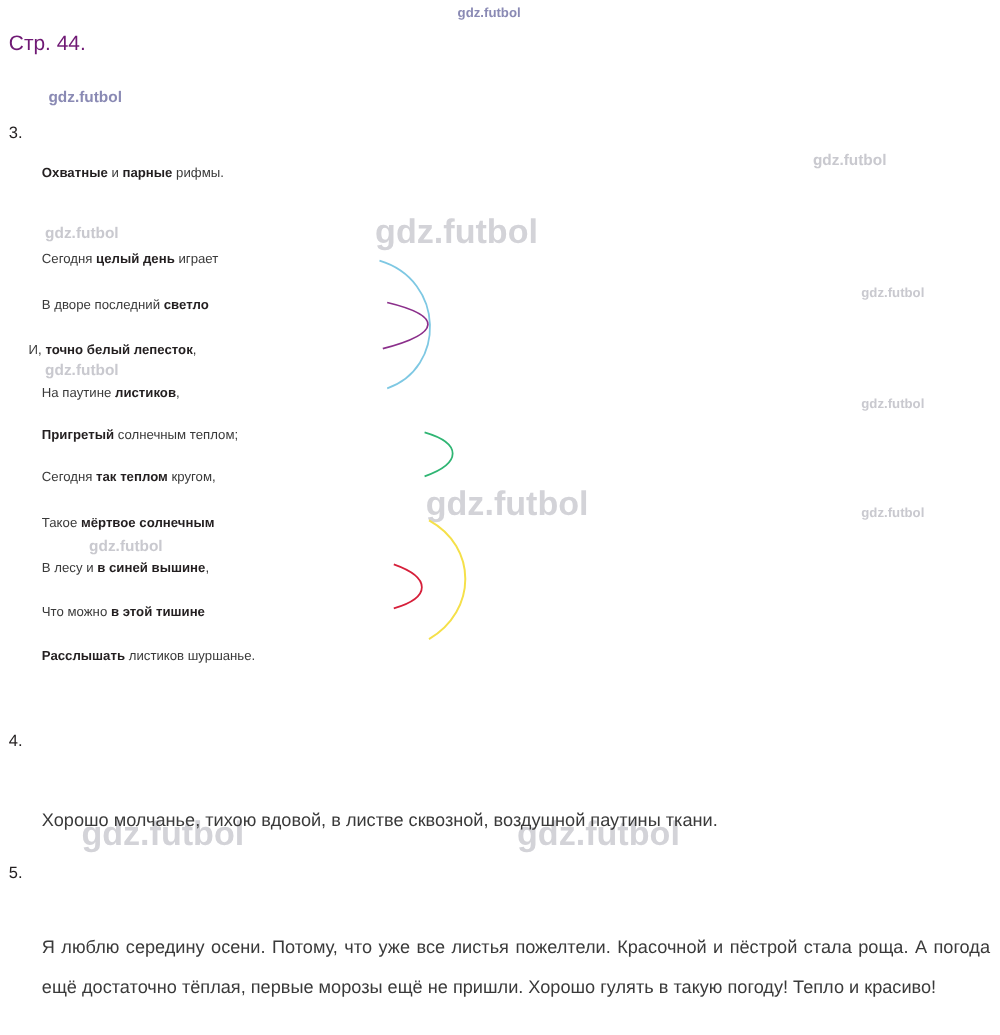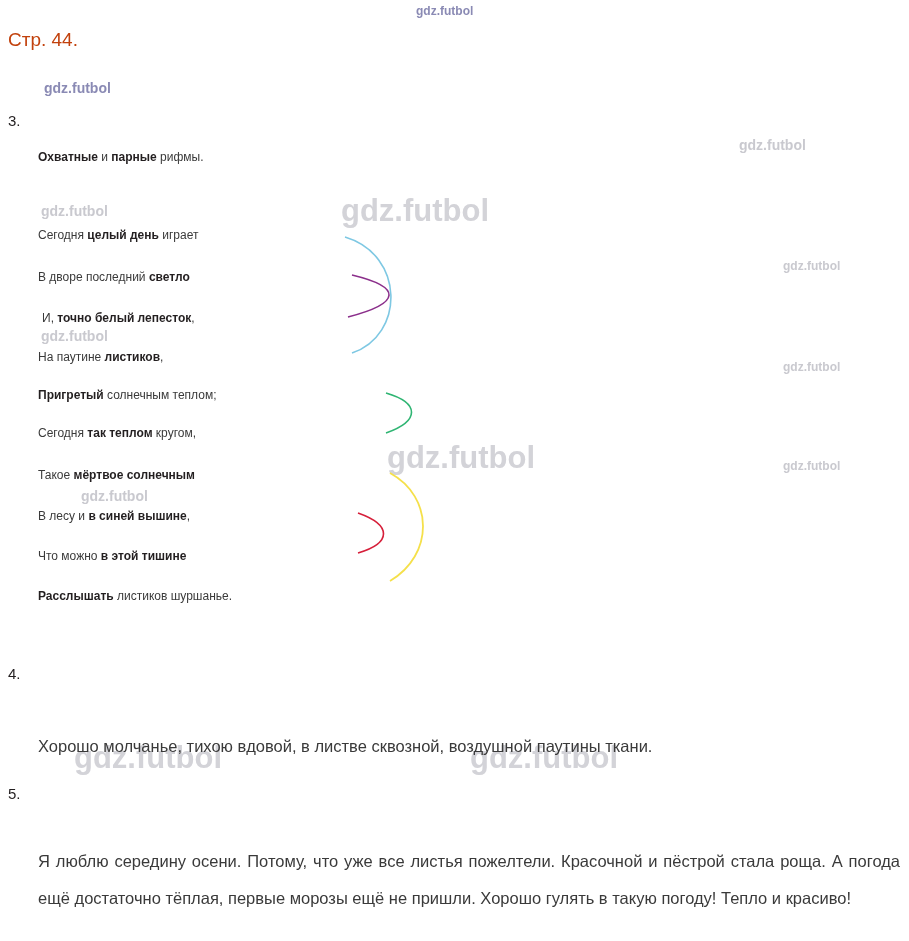--- a/index.html
+++ b/index.html
@@ -34,21 +34,21 @@
   .wm-blue { color: #8a8ab4; }
   .wm-big { font-size: 31px; color: #d3d3d8; }
   .wm-small { font-size: 14px; }
   .wm-tiny { font-size: 12px; }
 
   .page-num {
     position: absolute;
     left: 8px;
     top: 29px;
     font-size: 19px;
-    color: #c2410c;
+    color: #701a75;
   }
 
   .task-num {
     position: absolute;
     font-size: 15px;
     color: #231f20;
   }
 
   .line {
     position: absolute;
@@ -96,21 +96,21 @@
       <div class="wm wm-small" style="left: 81px; top: 488px;">gdz.futbol</div>
       <div class="wm wm-big" style="left: 74px; top: 740px;">gdz.futbol</div>
       <div class="wm wm-big" style="left: 470px; top: 740px;">gdz.futbol</div>
     </div>
 
   <div id="content-layer">
       <div class="task-num" style="left: 8px; top: 112px;">3.</div>
       <div class="line" style="left: 38px; top: 150px;"><b>Охватные</b> и <b>парные</b> рифмы.</div>
       <div class="line" style="left: 38px; top: 228px;">Сегодня <b>целый день</b> играет</div>
       <div class="line" style="left: 38px; top: 270px;">В дворе последний <b>светло</b></div>
-      <div class="line" style="left: 42px; top: 311px;">И, <b>точно белый лепесток</b>,</div>
+      <div class="line" style="left: 26px; top: 311px;">И, <b>точно белый лепесток</b>,</div>
       <div class="line" style="left: 38px; top: 350px;">На паутине <b>листиков</b>,</div>
       <div class="line" style="left: 38px; top: 388px;"><b>Пригретый</b> солнечным теплом;</div>
       <div class="line" style="left: 38px; top: 426px;">Сегодня <b>так теплом</b> кругом,</div>
       <div class="line" style="left: 38px; top: 468px;">Такое <b>мёртвое солнечным</b></div>
       <div class="line" style="left: 38px; top: 509px;">В лесу и <b>в синей вышине</b>,</div>
       <div class="line" style="left: 38px; top: 549px;">Что можно <b>в этой тишине</b></div>
       <div class="line" style="left: 38px; top: 589px;"><b>Расслышать</b> листиков шуршанье.</div>
       <div class="task-num" style="left: 8px; top: 665px;">4.</div>
       <div class="para" style="left: 38px; top: 728px; width: 862px;">Хорошо молчанье, тихою вдовой, в листве сквозной, воздушной паутины ткани.</div>
       <div class="task-num" style="left: 8px; top: 785px;">5.</div>

